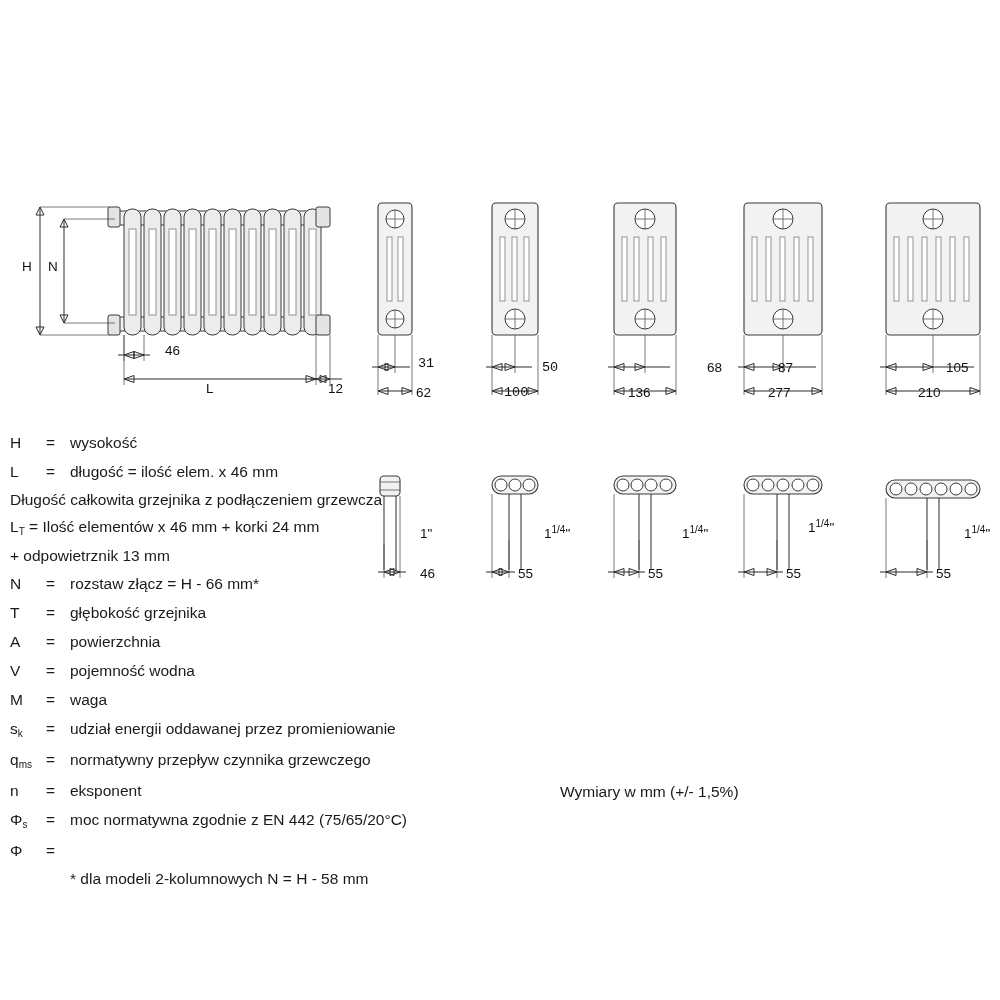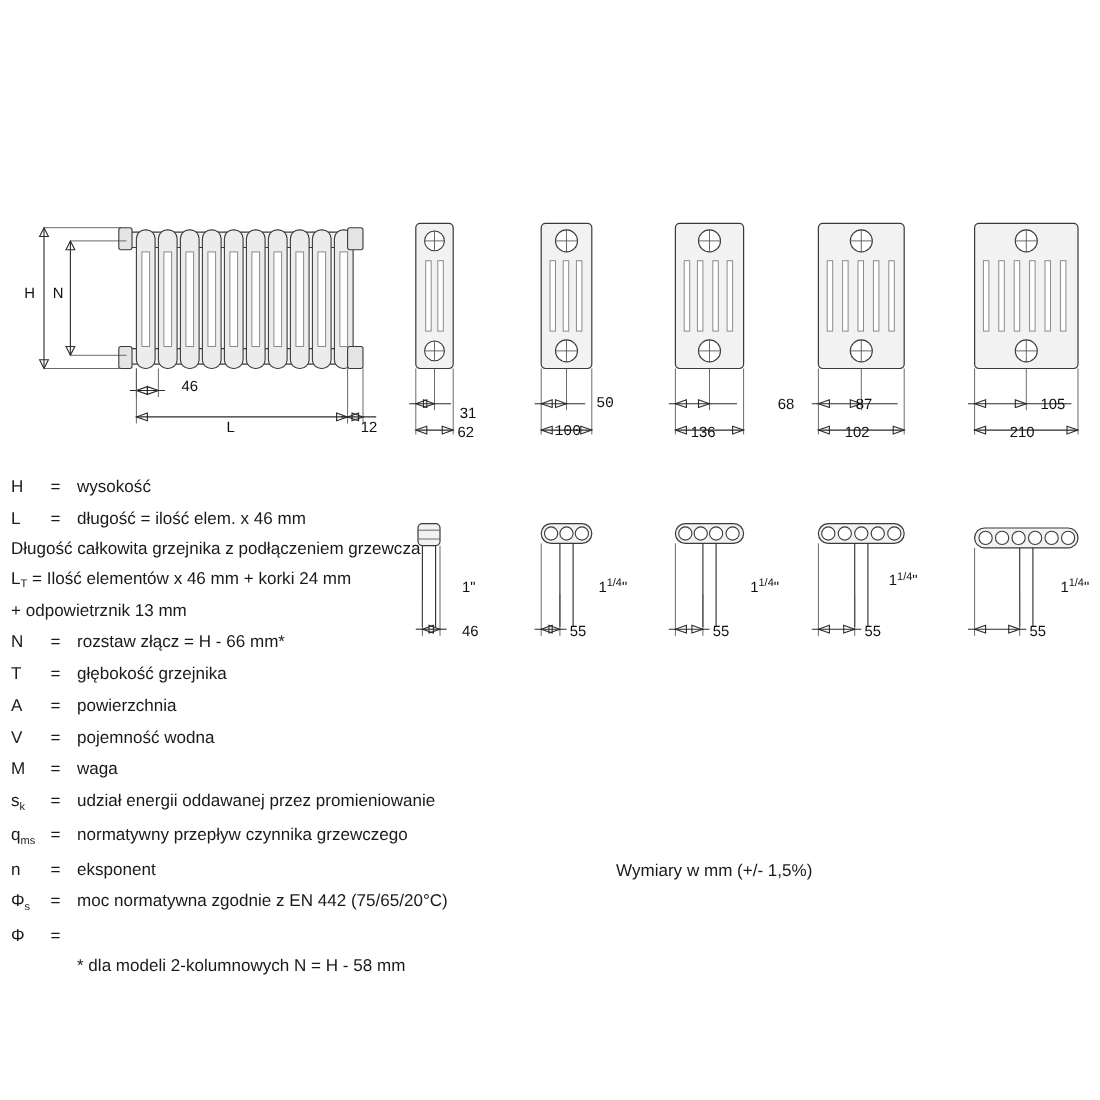--- a/index.html
+++ b/index.html
@@ -177,21 +177,21 @@
       <line class="ln-thin" x1="42" y1="140" x2="42" y2="200"></line>
       <line class="ln" x1="2" y1="172" x2="40" y2="172"></line>
       <path class="ln" d="M8 172 l10 -3.5 v7 z" fill="#2b2b2b"></path>
       <path class="ln" d="M25 172 l-10 -3.5 v7 z" fill="#2b2b2b"></path>
 
       <line class="ln" x1="8" y1="196" x2="42" y2="196"></line>
       <path class="ln" d="M8 196 l10 -3.5 v7 z" fill="#2b2b2b"></path>
       <path class="ln" d="M42 196 l-10 -3.5 v7 z" fill="#2b2b2b"></path>
       <line class="ln-thin" x1="8" y1="178" x2="8" y2="200"></line>
     </svg>
-    <div class="dim-label" style="left:48px; top:173px;">31</div>
+    <div class="dim-label" style="left:48px; top:161px;font-family:Liberation Mono, monospace;">31</div>
     <div class="dim-label" style="left:46px; top:190px;">62</div>
   </div>
 
   <div class="dwg" style="left:484px; top:195px; width:140px; height:240px;font-family:Liberation Mono, monospace;">
     <svg width="140" height="240" viewBox="0 0 140 240">
       <rect class="body-fill" x="8" y="8" width="46" height="132" rx="4"></rect>
       <circle class="hole" cx="31" cy="24" r="10"></circle>
       <line class="ln-thin" x1="21" y1="24" x2="41" y2="24"></line>
       <line class="ln-thin" x1="31" y1="14" x2="31" y2="34"></line>
       <circle class="hole" cx="31" cy="124" r="10"></circle>
@@ -262,21 +262,21 @@
       <line class="ln-thin" x1="47" y1="140" x2="47" y2="178"></line>
       <line class="ln-thin" x1="86" y1="140" x2="86" y2="200"></line>
       <line class="ln" x1="2" y1="172" x2="80" y2="172"></line>
       <path class="ln" d="M8 172 l10 -3.5 v7 z" fill="#2b2b2b"></path>
       <path class="ln" d="M47 172 l-10 -3.5 v7 z" fill="#2b2b2b"></path>
       <line class="ln" x1="8" y1="196" x2="86" y2="196"></line>
       <path class="ln" d="M8 196 l10 -3.5 v7 z" fill="#2b2b2b"></path>
       <path class="ln" d="M86 196 l-10 -3.5 v7 z" fill="#2b2b2b"></path>
     </svg>
     <div class="dim-label" style="left:42px; top:165px;">87</div>
-    <div class="dim-label" style="left:32px; top:190px;">102</div>
+    <div class="dim-label" style="left:32px; top:190px;">277</div>
   </div>
 
   <div class="dwg" style="left:878px; top:195px; width:120px; height:240px;">
     <svg width="120" height="240" viewBox="0 0 120 240">
       <rect class="body-fill" x="8" y="8" width="94" height="132" rx="4"></rect>
       <circle class="hole" cx="55" cy="24" r="10"></circle>
       <line class="ln-thin" x1="45" y1="24" x2="65" y2="24"></line>
       <line class="ln-thin" x1="55" y1="14" x2="55" y2="34"></line>
       <circle class="hole" cx="55" cy="124" r="10"></circle>
       <line class="ln-thin" x1="45" y1="124" x2="65" y2="124"></line>

